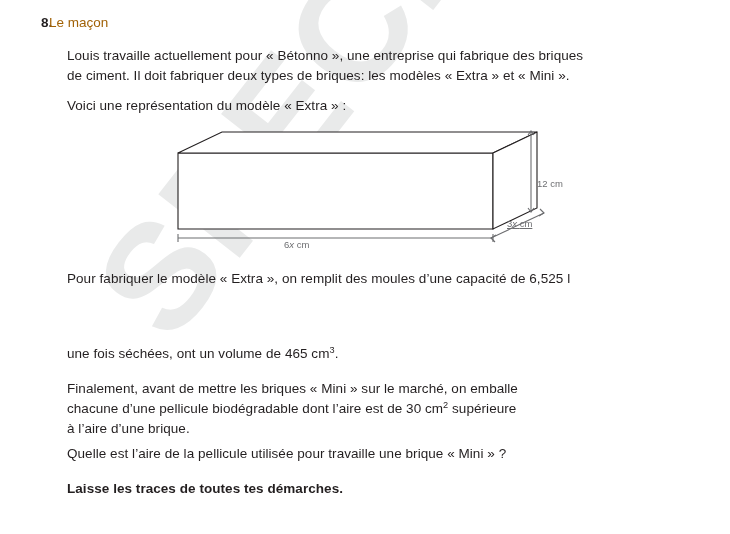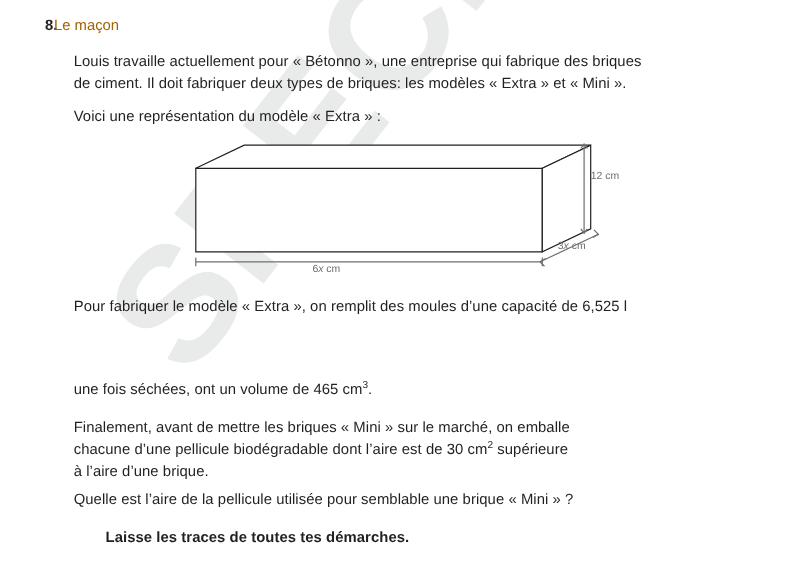--- a/index.html
+++ b/index.html
@@ -68,21 +68,21 @@
   }
 
   .para {
     position: absolute;
     left: 67px;
     font-size: 13.5px;
     line-height: 20px;
     color: #231f20;
     letter-spacing: 0.05px;
   }
-  .para.bold { font-weight: bold; margin-left: 29px; }
+  .para.bold { font-weight: bold; }
 
   .p1 { top: 46px;  width: 616px; }
   .p2 { top: 96px;  width: 560px; }
   .p3 { top: 269px; width: 616px; }
   .p4 { top: 324px; width: 616px; }
   .p5 { top: 379px; width: 560px; }
   .p6 { top: 444px; width: 560px; }
   .p7 { top: 479px; width: 560px; }
 
   sup { font-size: 0.68em; vertical-align: super; line-height: 0; }
@@ -95,22 +95,22 @@
     top: 118px;
     width: 430px;
     height: 135px;
   }
   .dim-label {
     position: absolute;
     font-size: 9.5px;
     color: #6d6e71;
     white-space: nowrap;
   }
-  #label-height { left: 377px; top: 37px; }
-  #label-depth  { left: 347px; top: 100px; }
+  #label-height { left: 377px; top: 60px; }
+  #label-depth  { left: 347px; top: 100px; text-decoration: underline; }
   #label-width  { left: 124px; top: 121px; }
 </style>
 </head>
 <body>
 
 <div id="watermark">
   <div class="wm-text">SPECIMEN</div>
 </div>
 
 <div id="page">
@@ -175,17 +175,17 @@
     <br>
     <span>une fois séchées, ont un volume de 465 cm</span><sup>3</sup><span>.</span>
   </div>
 
   <div class="para p5">
     <span>Finalement, avant de mettre les briques « Mini » sur le marché, on emballe</span><br>
     <span>chacune d’une pellicule biodégradable dont l’aire est de 30 cm</span><sup>2</sup><span> supérieure</span><br>
     <span>à l’aire d’une brique.</span>
   </div>
 
-  <div class="para p6">Quelle est l’aire de la pellicule utilisée pour semblable une brique « Mini » ?</div>
+  <div class="para p6">Quelle est l’aire de la pellicule utilisée pour travaille une brique « Mini » ?</div>
 
   <div class="para p7 bold">Laisse les traces de toutes tes démarches.</div>
 
 </div>
 
 </body></html>

